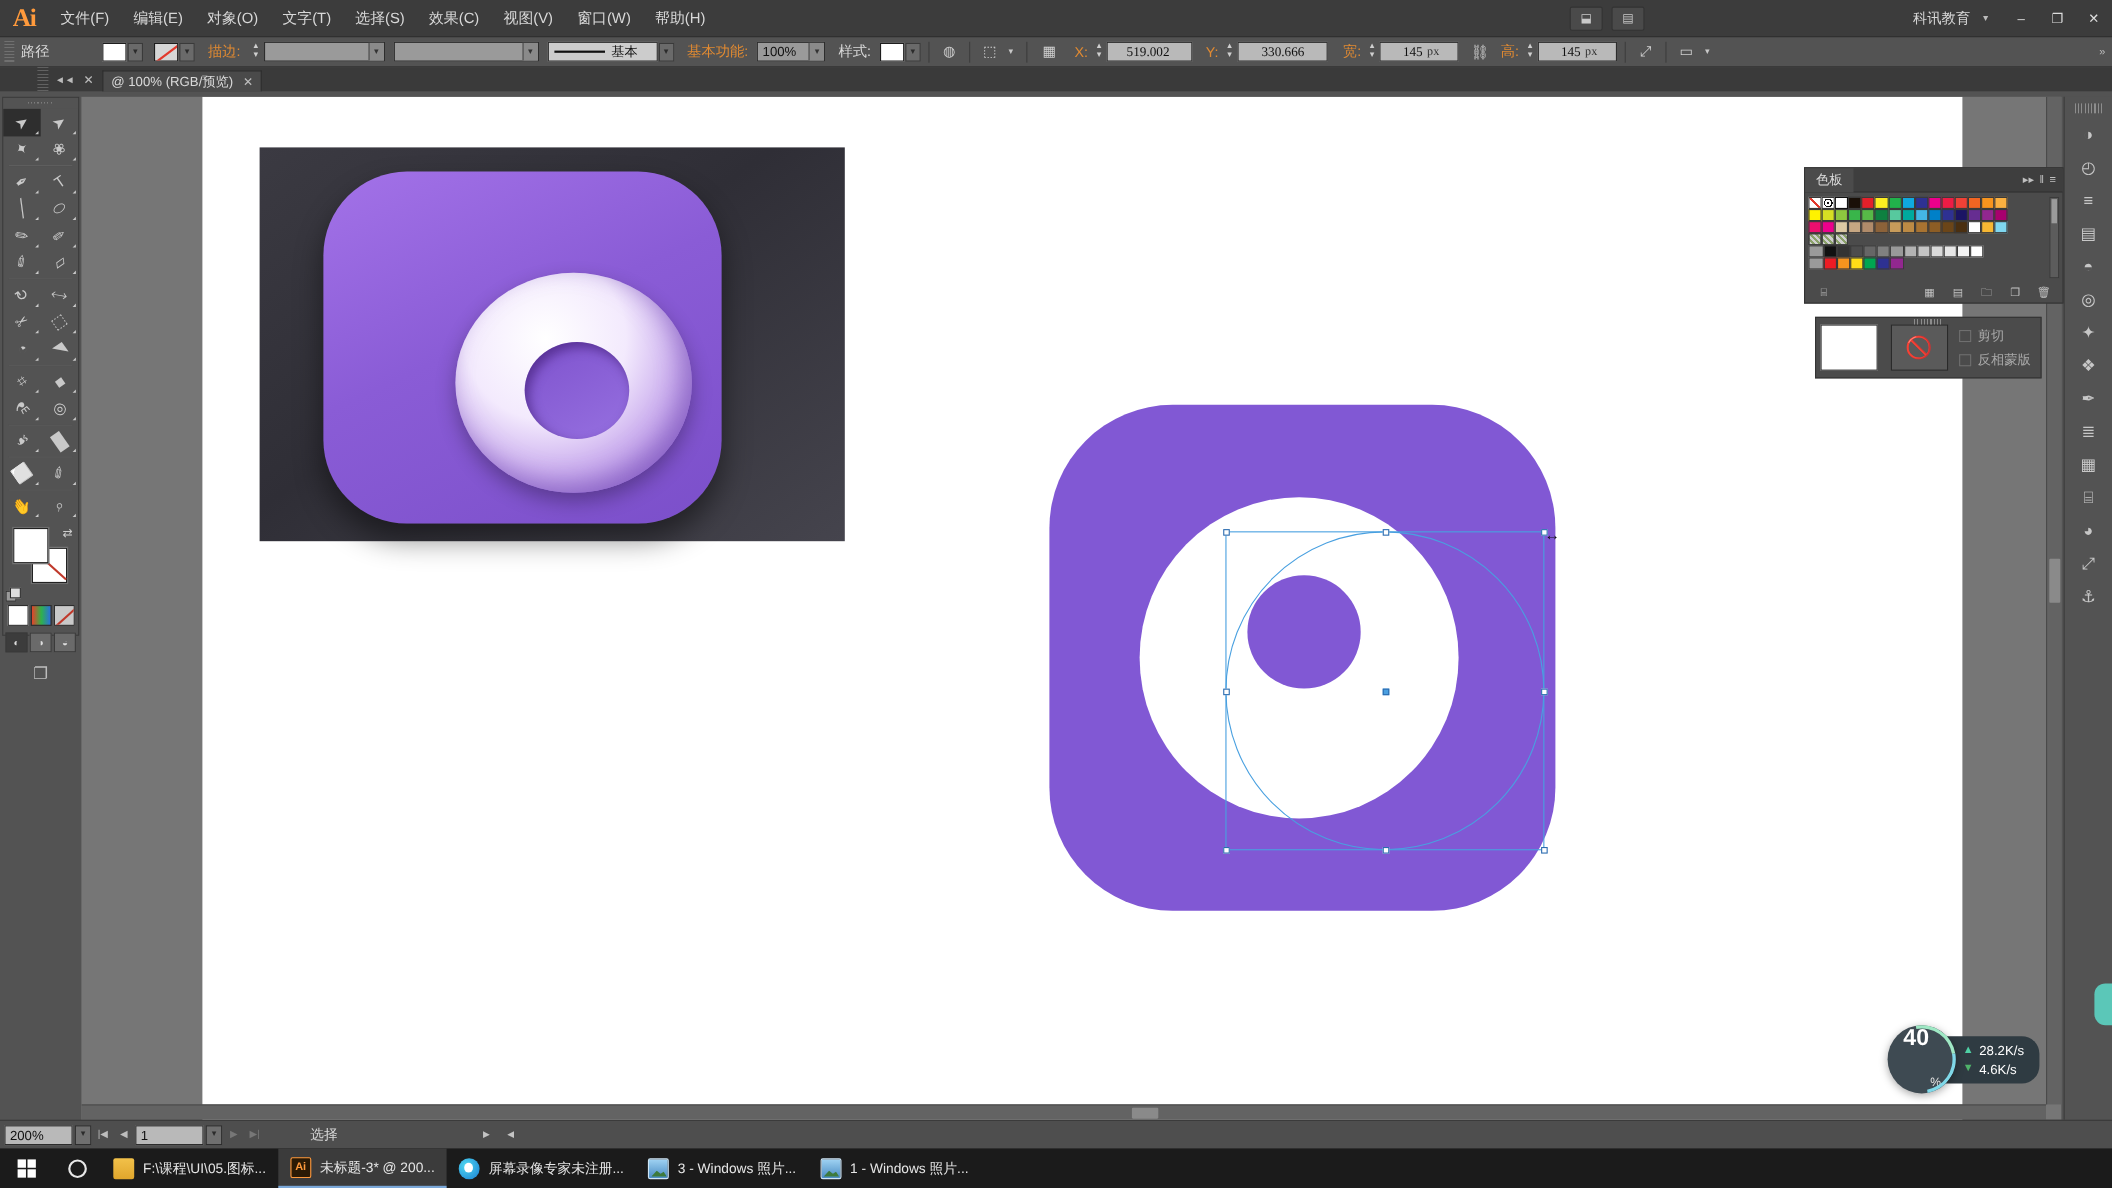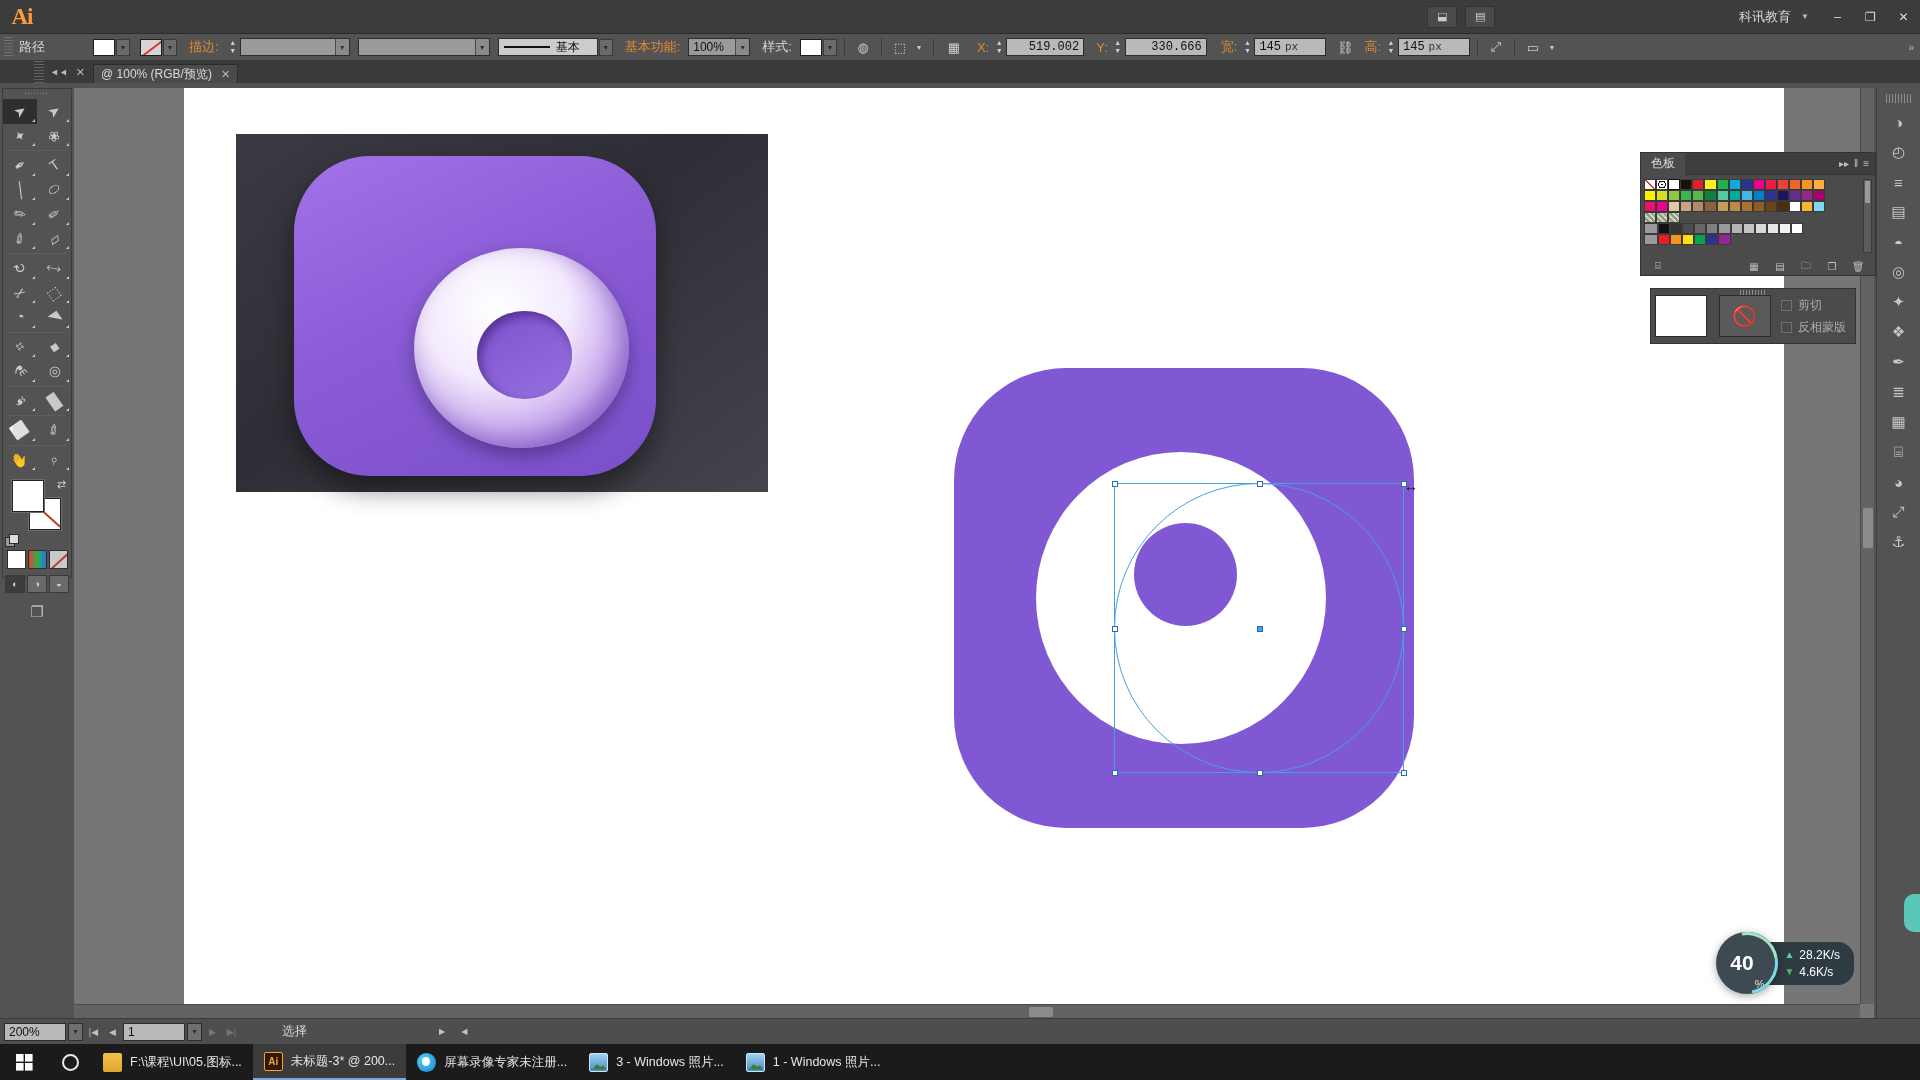--- a/index.html
+++ b/index.html
@@ -54,22 +54,22 @@
   .sw-none:after{content:"";position:absolute;left:-3px;top:7px;width:30px;height:1.6px;background:#e2392c;transform:rotate(-37deg);}
   .mini-arrow{
     width:14px; height:17px; background:#6a6a6a; border:1px solid #3a3a3a;
     display:flex;align-items:center;justify-content:center;font-size:7px;color:#2b2b2b;
     margin-left:1px;}
   .spin{ width:12px; height:18px; margin-right:1px; display:flex; flex-direction:column;
     justify-content:center; align-items:center;}
   .spin i{ font-style:normal; font-size:7px; line-height:8px; color:#cfcfcf;}
   .field{
     height:18px; background:#b9b9b9; border:1px solid #2d2d2d; color:#111;
-    font-size:12px; font-family:Liberation Mono, monospace;
-    display:flex;align-items:center; padding:0 4px; white-space:nowrap;}
+    font-size:12px; font-family:Liberation Serif, serif;
+    display:flex;align-items:center; padding:0 20px; white-space:nowrap;}
   .field.num{ justify-content:flex-end;}
   .combo{ height:18px; background:#9a9a9a; border:1px solid #2d2d2d; display:flex; align-items:center;}
   .combo .cv{flex:1; font-size:12px; color:#111; padding-left:4px; text-align:right;}
   .combo .ca{ width:14px; height:16px; background:#8a8a8a; border-left:1px solid #4a4a4a;
     display:flex;align-items:center;justify-content:center;font-size:7px;color:#333;}
   .sep{ width:1px; height:19px; background:#3d3d3d; margin:0 7px;}
   .icon-btn{ width:22px;height:20px;display:flex;align-items:center;justify-content:center;
      color:#cfcfcf;}
   .strokebox{ height:18px; background:#ccc; border:1px solid #2d2d2d; display:flex;
     align-items:center; padding:0 5px; gap:6px; color:#111; font-size:12px;}
@@ -256,21 +256,21 @@
     color:#bdbdbd;font-size:9px;}
   .nav.dim{ color:#777;}
   .st-page{ width:62px; height:18px; background:#b9b9b9; border:1px solid #2d2d2d;
     font-size:12px; color:#111; display:flex;align-items:center; padding-left:4px;}
   .st-sel{ margin-left:40px; font-size:12.5px; color:#d9d9d9;}
   .st-tri{ font-size:8px; color:#c4c4c4; margin-left:130px;}
 
   
   .netw{ position:absolute; right:66px; bottom:86px; display:flex; align-items:center;}
   .netring{ width:62px;height:62px;border-radius:50%;background:#3e4a52;
-    display:flex;align-items:center;justify-content:center; position:relative;
+    display:flex;align-items:flex-start;justify-content:center; position:relative;
     box-shadow:0 2px 8px rgba(0,0,0,.35); z-index:2;}
   .netring:after{ content:""; position:absolute; inset:0; border-radius:50%;
     border:3px solid transparent; border-top-color:#9fe8c4; border-right-color:#7fd8e8;
     transform:rotate(35deg);}
   .netnum{ color:#fff; font-size:21px; font-weight:bold;}
   .netpct{ color:#e4e4e4; font-size:11px; margin-left:1px; align-self:flex-end; padding-bottom:4px;}
   .netinfo{ background:#2f3b42; border-radius:0 16px 16px 0; margin-left:-18px; padding:6px 14px 6px 24px;
     display:flex; flex-direction:column; gap:3px; z-index:1;}
   .netline{ display:flex; align-items:center; gap:5px; font-size:12px; color:#fff;}
   .up{ color:#4fd1a5; font-size:10px;}
@@ -319,20 +319,31 @@
   .rgreen{ position:absolute; right:0; bottom:148px; width:16px; height:38px;
     background:#5bc7b8; border-radius:10px 0 0 10px;}
 </style>
 </head>
 <body>
 
 <div class="app">
 
   <div class="menubar">
     <div class="ai-logo">Ai</div>
+    <div id="menuItems" style="display:flex;align-items:center;">
+        <div class="menu-item">文件(F)</div>
+        <div class="menu-item">编辑(E)</div>
+        <div class="menu-item">对象(O)</div>
+        <div class="menu-item">文字(T)</div>
+        <div class="menu-item">选择(S)</div>
+        <div class="menu-item">效果(C)</div>
+        <div class="menu-item">视图(V)</div>
+        <div class="menu-item">窗口(W)</div>
+        <div class="menu-item">帮助(H)</div>
+      </div>
     <div class="mb-right">
       <div class="mb-btn">
           <span class="gl">⬓</span>
         </div>
       <div class="mb-btn">
           <span class="gl">▤</span>
         </div>
       <div style="width:230px"></div>
       <div class="ws-label">科讯教育</div>
       <div class="ws-arrow">▼</div>

